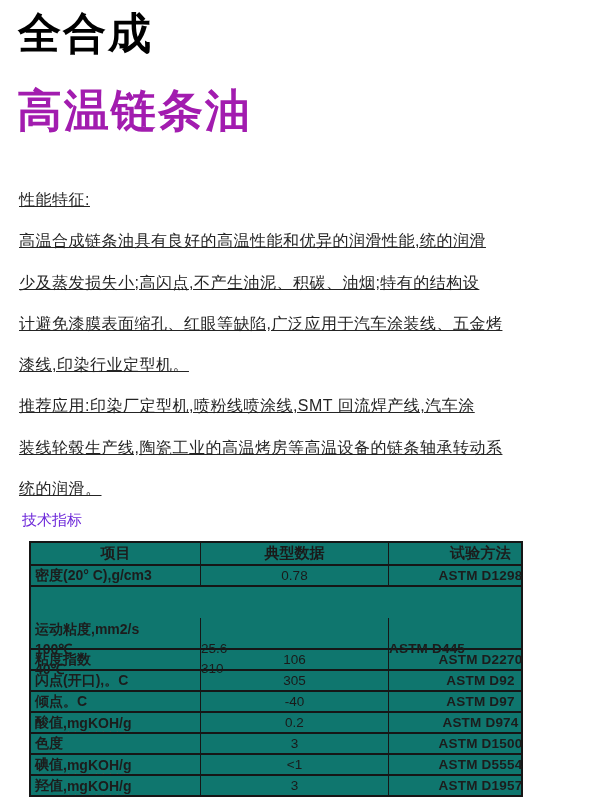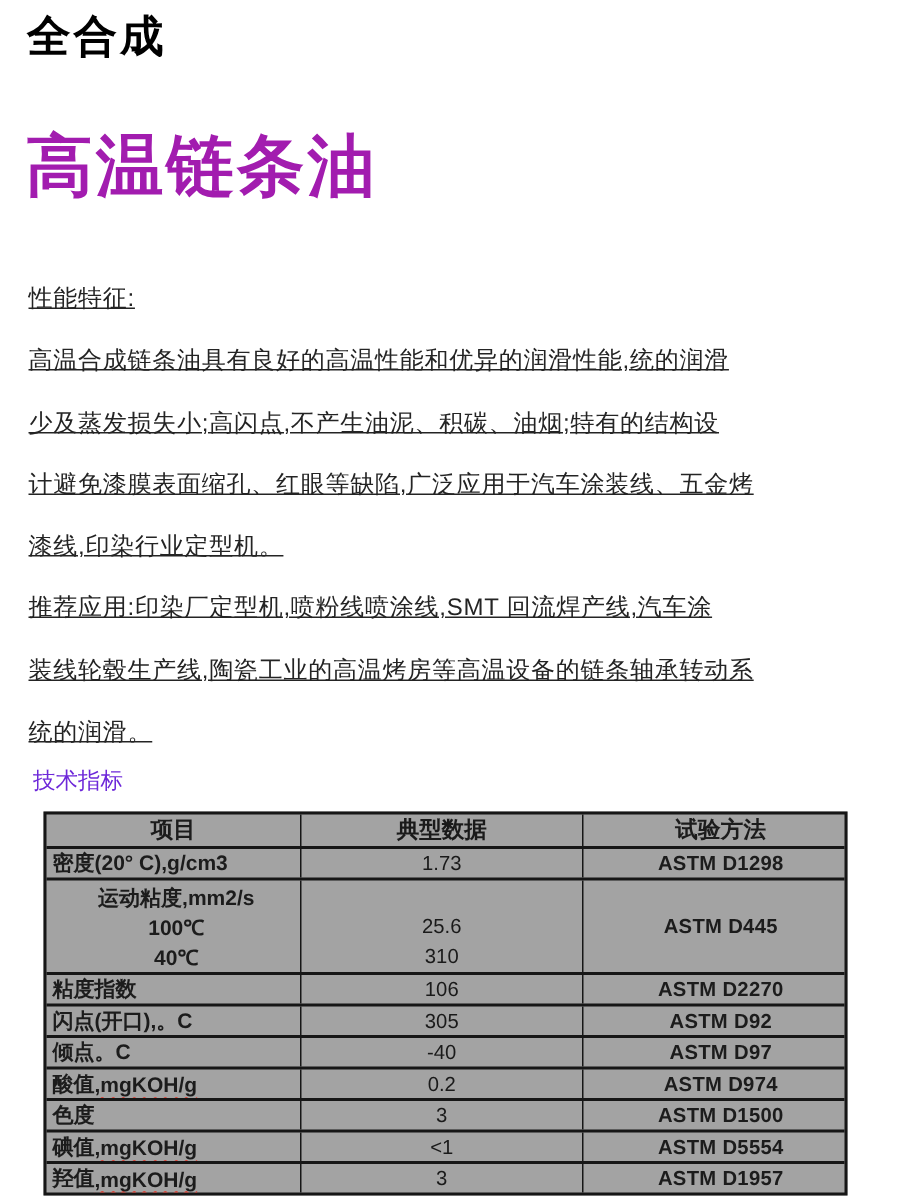--- a/index.html
+++ b/index.html
@@ -2,53 +2,53 @@
 <html><head>
 <meta charset="utf-8">
 <style>
   html, body { margin: 0; padding: 0; background: #fff; }
   .page {
     position: relative; width: 600px; height: 800px; background: #ffffff;
     font-family: "Liberation Sans", sans-serif; color: #1c1c1c; overflow: hidden;
   }
   .title-black {
     position: absolute; top: 5px; left: 18px;
-    font-size: 29px; font-weight: bold; color: #000; letter-spacing: 2px; white-space: nowrap;
+    font-size: 43px; font-weight: bold; color: #000; letter-spacing: 2px; white-space: nowrap;
   }
   .title-red {
     position: absolute; top: 81px; left: 17px;
     font-size: 45px; font-weight: bold; color: #a21caf; letter-spacing: 2px; white-space: nowrap;
   }
   .textblock { position: absolute; top: 179px; left: 19px; width: 570px; }
   .textblock .line {
     font-size: 16px; line-height: 41.3px; height: 41.3px;
     white-space: nowrap; color: #242424; letter-spacing: 0.5px; text-decoration: underline;
   }
   .caption { position: absolute; top: 511px; left: 22px; font-size: 15px; color: #6d28d9; }
   .tbl {
-    position: absolute; top: 541px; left: 29px; width: 536px;
-    border: 2px solid #161616; box-sizing: border-box; background: #a3a3a3;
+    position: absolute; top: 541px; left: 29px; width: 494px;
+    border: 2px solid #161616; box-sizing: border-box; background: #0f766e;
   }
   .trow {
     display: grid; grid-template-columns: 169px 188px 184px;
     box-sizing: border-box; border-top: 2px solid #161616; height: 21px;
   }
   .trow.head { border-top: none; }
   .trow.visc { height: 63px; }
   .tcell {
     box-sizing: border-box; height: 100%;
     display: flex; align-items: center; justify-content: center;
     font-size: 14px; overflow: hidden; white-space: nowrap;
   }
   .tcell + .tcell { border-left: 1px solid #161616; }
   .c1 { justify-content: flex-start; padding-left: 4px; font-weight: bold; }
   .c2 { font-weight: normal; font-size: 13.5px; color: #1a1a1a; }
   .c3 { font-weight: bold; font-size: 13.5px; letter-spacing: 0.2px; }
   .head .tcell { justify-content: center; font-weight: bold; font-size: 15px; padding-left: 0; }
-  .visc .tcell { flex-direction: column; align-items: center; justify-content: flex-start; padding-top: 1px; }
+  .visc .tcell { flex-direction: column; align-items: flex-start; justify-content: flex-start; padding-top: 1px; margin-top: 31px; }
   .visc .vline { display: block; height: 20px; line-height: 20px; }
   .visc .c1 .vline { text-align: left; }
   .visc .c2 .vline, .visc .c3 .vline { text-align: center; }
   .sq {
     text-decoration: underline wavy #e23b2e 1px;
     text-decoration-skip-ink: none; text-underline-offset: 3px;
   }
 </style>
 </head>
 <body>
@@ -74,21 +74,21 @@
   <div class="tbl">
 
     <div class="trow head">
       <div class="tcell c1">项目</div>
       <div class="tcell c2">典型数据</div>
       <div class="tcell c3">试验方法</div>
     </div>
 
     <div class="trow">
       <div class="tcell c1">密度(20° C),g/cm3</div>
-      <div class="tcell c2">1.73</div>
+      <div class="tcell c2">0.78</div>
       <div class="tcell c3">ASTM D1298</div>
     </div>
 
     <div class="trow visc">
       <div class="tcell c1">
         <span class="vline">运动粘度,mm2/s</span>
         <span class="vline">100℃</span>
         <span class="vline">40℃</span>
       </div>
       <div class="tcell c2">

